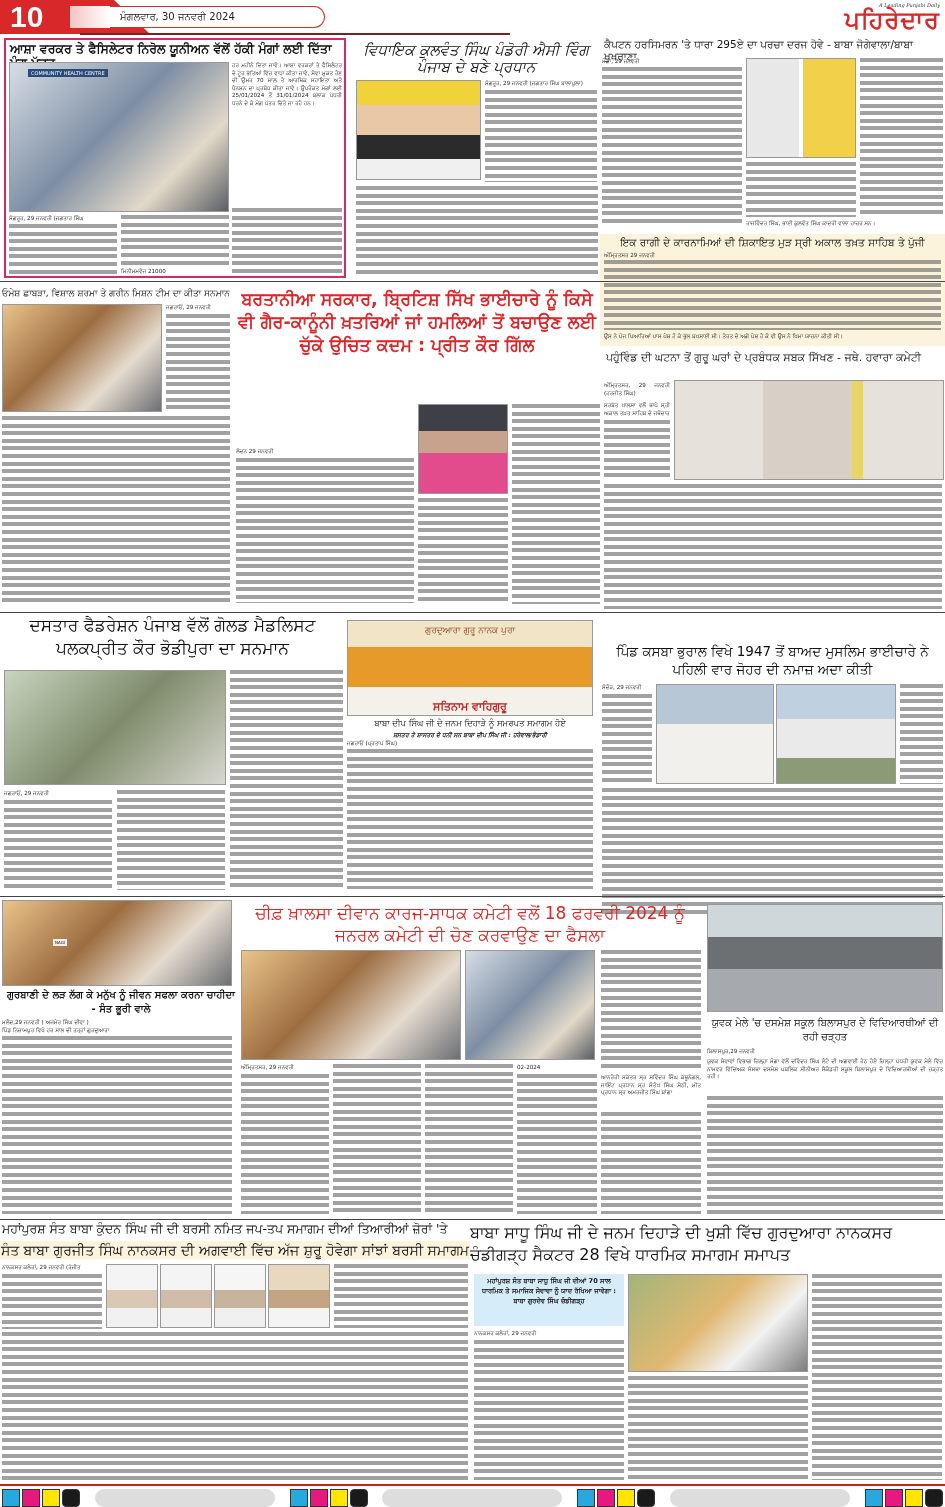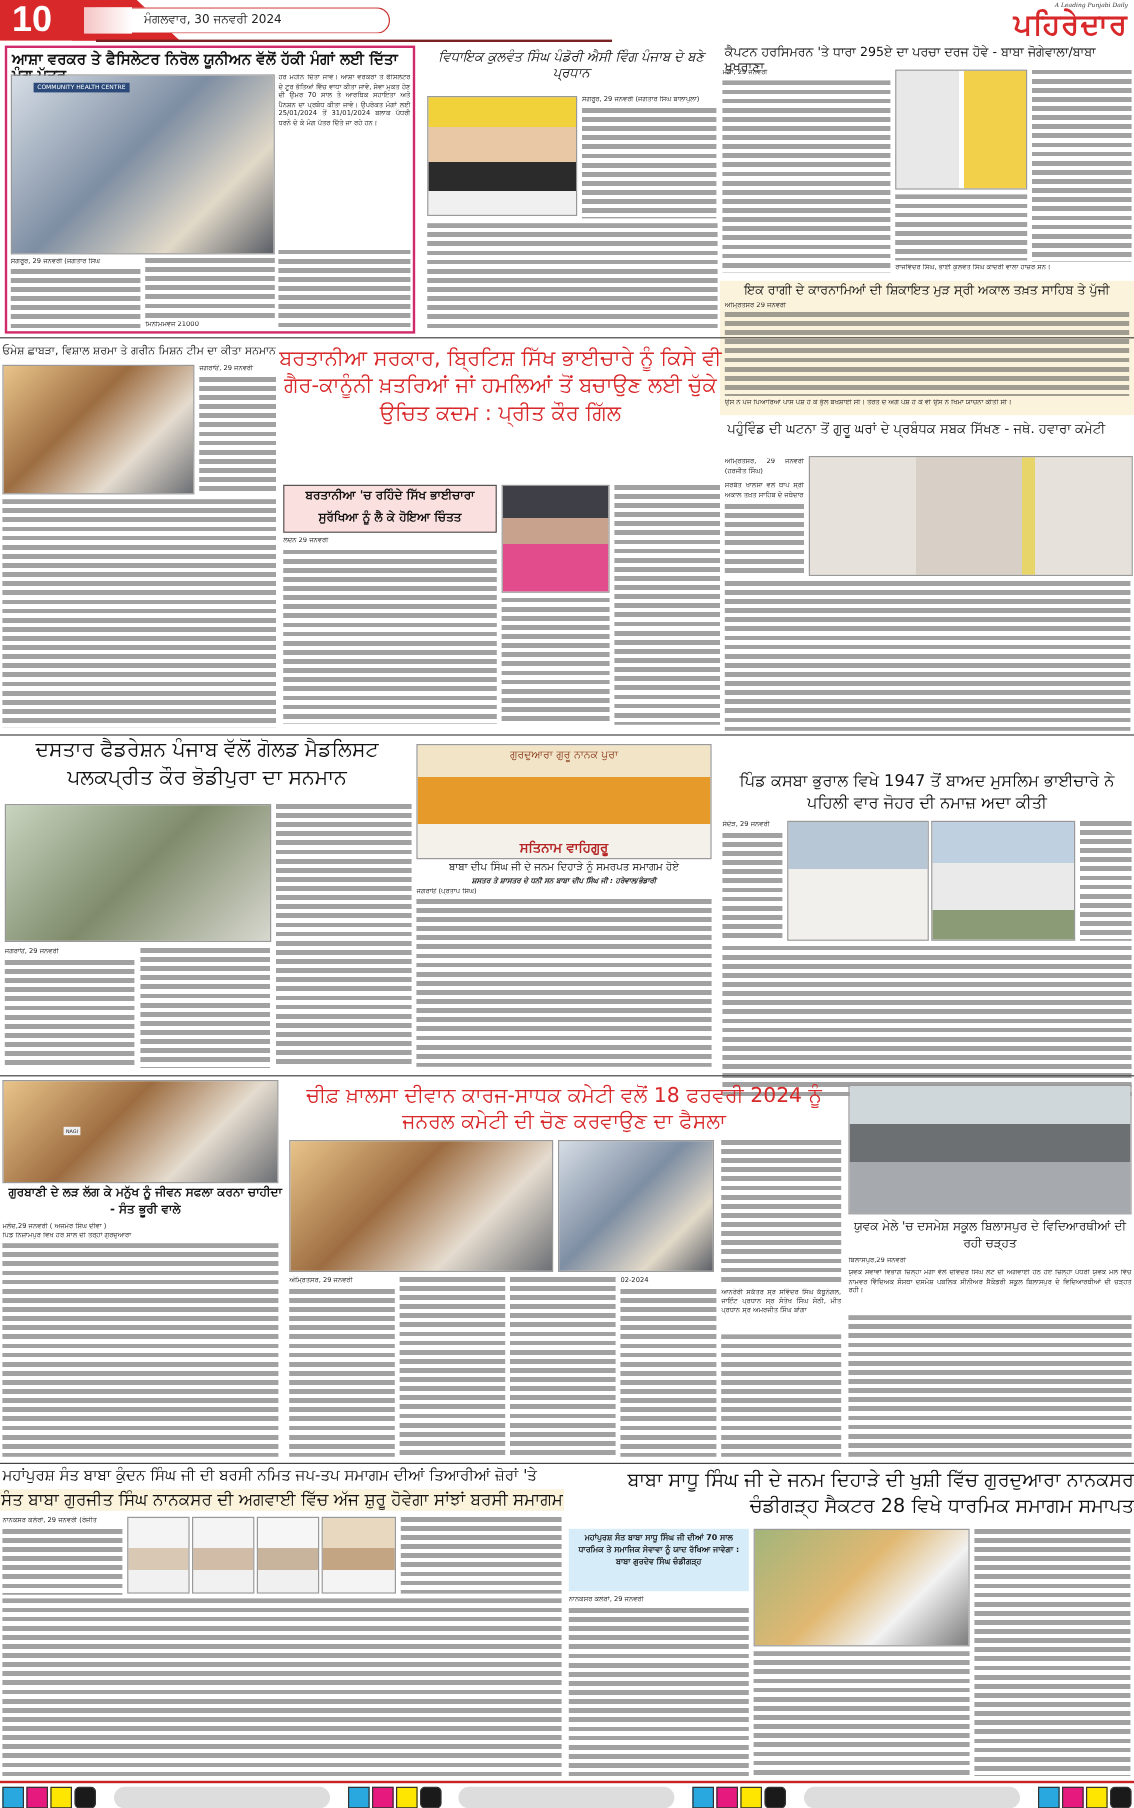--- a/index.html
+++ b/index.html
@@ -55,21 +55,21 @@
   </div>
   <div class="abs txt" style="left:226px;top:22px;width:110px;height:145px;">ਹਰ ਮਹੀਨੇ ਦਿੱਤਾ ਜਾਵੇ। ਆਸ਼ਾ ਵਰਕਰਾਂ ਤੇ ਫੈਸਿਲੇਟਰ ਦੇ ਟੂਰ ਭੱਤਿਆਂ ਵਿੱਚ ਵਾਧਾ ਕੀਤਾ ਜਾਵੇ, ਸੇਵਾ ਮੁਕਤ ਹੋਣ ਦੀ ਉਮਰ 70 ਸਾਲ ਤੇ ਆਰਥਿਕ ਸਹਾਇਤਾ ਅਤੇ ਪੈਨਸ਼ਨ ਦਾ ਪ੍ਰਬੰਧ ਕੀਤਾ ਜਾਵੇ। ਉਪਰੋਕਤ ਮੰਗਾਂ ਲਈ 25/01/2024 ਤੋਂ 31/01/2024 ਬਲਾਕ ਪੱਧਰੀ ਧਰਨੇ ਦੇ ਕੇ ਮੰਗ ਪੱਤਰ ਦਿੱਤੇ ਜਾ ਰਹੇ ਹਨ।</div>
   <div class="abs txt" style="left:3px;top:175px;width:108px;height:62px;">ਸੰਗਰੂਰ, 29 ਜਨਵਰੀ (ਜਗਤਾਰ ਸਿੰਘ</div>
   <div class="abs txt txt-fill" style="left:3px;top:184px;width:108px;height:52px;"></div>
   <div class="abs txt txt-fill" style="left:115px;top:175px;width:108px;height:52px;"></div>
   <div class="abs txt" style="left:115px;top:228px;width:108px;height:8px;">ਮਿਨੀਮਮਵੇਜ 21000</div>
   <div class="abs txt txt-fill" style="left:226px;top:168px;width:110px;height:68px;"></div>
 </div>
 
 <div class="abs" style="left:352px;top:38px;width:248px;height:240px;">
-  <div class="head" style="text-align:center;font-style:italic;font-size:11px;font-weight:normal;margin-top:4px;">ਵਿਧਾਇਕ ਕੁਲਵੰਤ ਸਿੰਘ ਪੰਡੋਰੀ ਐਸੀ ਵਿੰਗ ਪੰਜਾਬ ਦੇ ਬਣੇ ਪ੍ਰਧਾਨ</div>
+  <div class="head" style="text-align:center;font-style:italic;font-size:15px;font-weight:normal;margin-top:4px;">ਵਿਧਾਇਕ ਕੁਲਵੰਤ ਸਿੰਘ ਪੰਡੋਰੀ ਐਸੀ ਵਿੰਗ ਪੰਜਾਬ ਦੇ ਬਣੇ ਪ੍ਰਧਾਨ</div>
   <div class="abs photo warm" style="left:4px;top:42px;width:125px;height:100px;background:linear-gradient(180deg,#f2d23a 0 25%,#e9c8a6 25% 55%,#2b2b2b 55% 80%,#f0f0f0 80%);"></div>
   <div class="abs txt" style="left:133px;top:42px;width:112px;height:8px;">ਸੰਗਰੂਰ, 29 ਜਨਵਰੀ (ਜਗਤਾਰ ਸਿੰਘ ਬਾਲਾਪੁਲਾ)</div>
   <div class="abs txt txt-fill" style="left:133px;top:52px;width:112px;height:92px;"></div>
   <div class="abs txt txt-fill" style="left:4px;top:148px;width:242px;height:88px;"></div>
 </div>
 
 <div class="abs" style="left:600px;top:38px;width:345px;height:195px;">
   <div class="head" style="font-size:10.5px;font-weight:normal;margin-left:4px;">ਕੈਪਟਨ ਹਰਸਿਮਰਨ 'ਤੇ ਧਾਰਾ 295ਏ ਦਾ ਪਰਚਾ ਦਰਜ ਹੋਵੇ - ਬਾਬਾ ਜੋਗੇਵਾਲਾ/ਬਾਬਾ ਖੁਖਰਾਣਾ</div>
   <div class="abs txt" style="left:2px;top:20px;width:140px;height:8px;">ਮੋਗਾ, 29 ਜਨਵਰੀ</div>
   <div class="abs txt txt-fill" style="left:2px;top:29px;width:140px;height:160px;"></div>
@@ -90,22 +90,21 @@
 
 <div class="abs" style="left:0;top:288px;width:232px;height:320px;">
   <div class="head" style="font-size:9px;font-weight:normal;padding-left:2px;">ਓਮੇਸ਼ ਛਾਬੜਾ, ਵਿਸ਼ਾਲ ਸ਼ਰਮਾ ਤੇ ਗਰੀਨ ਮਿਸ਼ਨ ਟੀਮ ਦਾ ਕੀਤਾ ਸਨਮਾਨ</div>
   <div class="abs photo warm" style="left:2px;top:16px;width:160px;height:108px;"></div>
   <div class="abs txt" style="left:166px;top:16px;width:64px;height:8px;">ਜਗਰਾਓਂ, 29 ਜਨਵਰੀ</div>
   <div class="abs txt txt-fill" style="left:166px;top:26px;width:64px;height:98px;"></div>
   <div class="abs txt txt-fill" style="left:2px;top:128px;width:228px;height:190px;"></div>
 </div>
 
 <div class="abs" style="left:232px;top:288px;width:370px;height:320px;">
-  <div class="head red" style="font-size:17.5px;text-align:center;font-weight:normal;line-height:23px;">ਬਰਤਾਨੀਆ ਸਰਕਾਰ, ਬ੍ਰਿਟਿਸ਼ ਸਿੱਖ ਭਾਈਚਾਰੇ ਨੂੰ ਕਿਸੇ ਵੀ ਗੈਰ-ਕਾਨੂੰਨੀ ਖ਼ਤਰਿਆਂ ਜਾਂ ਹਮਲਿਆਂ ਤੋਂ ਬਚਾਉਣ ਲਈ ਚੁੱਕੇ ਉਚਿਤ ਕਦਮ : ਪ੍ਰੀਤ ਕੌਰ ਗਿੱਲ</div>
-  <div class="abs pink-bg" style="left:4px;top:116px;width:178px;height:40px;border:1px solid #555;font-size:10px;font-weight:bold;text-align:center;line-height:18px;">ਬਰਤਾਨੀਆ 'ਚ ਰਹਿੰਦੇ ਸਿੱਖ ਭਾਈਚਾਰਾ ਸੁਰੱਖਿਆ ਨੂੰ ਲੈ ਕੇ ਹੋਇਆ ਚਿੰਤਤ</div>
+  <div class="head red" style="font-size:17.5px;text-align:center;font-weight:bold;line-height:23px;">ਬਰਤਾਨੀਆ ਸਰਕਾਰ, ਬ੍ਰਿਟਿਸ਼ ਸਿੱਖ ਭਾਈਚਾਰੇ ਨੂੰ ਕਿਸੇ ਵੀ ਗੈਰ-ਕਾਨੂੰਨੀ ਖ਼ਤਰਿਆਂ ਜਾਂ ਹਮਲਿਆਂ ਤੋਂ ਬਚਾਉਣ ਲਈ ਚੁੱਕੇ ਉਚਿਤ ਕਦਮ : ਪ੍ਰੀਤ ਕੌਰ ਗਿੱਲ</div>
   <div class="abs txt" style="left:4px;top:160px;width:100px;height:8px;">ਲੰਦਨ 29 ਜਨਵਰੀ</div>
   <div class="abs txt txt-fill" style="left:4px;top:170px;width:178px;height:145px;"></div>
   <div class="abs photo cool" style="left:186px;top:116px;width:90px;height:90px;background:linear-gradient(180deg,#3e3f47 0 30%,#c8a28d 30% 55%,#e34c8c 55% 100%);"></div>
   <div class="abs txt txt-fill" style="left:280px;top:116px;width:88px;height:200px;"></div>
   <div class="abs txt txt-fill" style="left:186px;top:210px;width:90px;height:105px;"></div>
 </div>
 
 <div class="abs" style="left:600px;top:352px;width:345px;height:260px;">
   <div class="head" style="font-size:11px;font-weight:normal;padding-left:6px;">ਪਹੁੰਵਿੰਡ ਦੀ ਘਟਨਾ ਤੋਂ ਗੁਰੂ ਘਰਾਂ ਦੇ ਪ੍ਰਬੰਧਕ ਸਬਕ ਸਿੱਖਣ - ਜਥੇ. ਹਵਾਰਾ ਕਮੇਟੀ</div>
   <div class="abs txt" style="left:4px;top:30px;width:66px;height:20px;">ਅੰਮ੍ਰਿਤਸਰ, 29 ਜਨਵਰੀ (ਹਰਜੀਤ ਸਿੰਘ)</div>
@@ -191,21 +190,21 @@
   <div class="abs txt txt-fill" style="left:2px;top:52px;width:100px;height:55px;"></div>
   <div class="abs photo" style="left:106px;top:42px;width:52px;height:64px;background:linear-gradient(180deg,#f4f4f4 0 40%,#d9c8b4 40% 70%,#f1f1f1 70%);"></div>
   <div class="abs photo" style="left:160px;top:42px;width:52px;height:64px;background:linear-gradient(180deg,#f4f4f4 0 40%,#d0bca7 40% 70%,#f1f1f1 70%);"></div>
   <div class="abs photo" style="left:214px;top:42px;width:52px;height:64px;background:linear-gradient(180deg,#f6f6f6 0 40%,#c8b39c 40% 70%,#f0f0f0 70%);"></div>
   <div class="abs photo" style="left:268px;top:42px;width:62px;height:64px;background:linear-gradient(180deg,#e8d8c0 0 40%,#c3a584 40% 70%,#f4f4f4 70%);"></div>
   <div class="abs txt txt-fill" style="left:334px;top:42px;width:134px;height:64px;"></div>
   <div class="abs txt txt-fill" style="left:2px;top:110px;width:466px;height:148px;"></div>
 </div>
 
 <div class="abs" style="left:470px;top:1222px;width:475px;height:260px;">
-  <div class="head" style="font-size:16px;font-weight:normal;text-align:right;line-height:22px;">ਬਾਬਾ ਸਾਧੂ ਸਿੰਘ ਜੀ ਦੇ ਜਨਮ ਦਿਹਾੜੇ ਦੀ ਖੁਸ਼ੀ ਵਿੱਚ ਗੁਰਦੁਆਰਾ ਨਾਨਕਸਰ ਚੰਡੀਗੜ੍ਹ ਸੈਕਟਰ 28 ਵਿਖੇ ਧਾਰਮਿਕ ਸਮਾਗਮ ਸਮਾਪਤ</div>
+  <div class="head" style="font-size:16px;font-weight:normal;text-align:left;line-height:22px;">ਬਾਬਾ ਸਾਧੂ ਸਿੰਘ ਜੀ ਦੇ ਜਨਮ ਦਿਹਾੜੇ ਦੀ ਖੁਸ਼ੀ ਵਿੱਚ ਗੁਰਦੁਆਰਾ ਨਾਨਕਸਰ ਚੰਡੀਗੜ੍ਹ ਸੈਕਟਰ 28 ਵਿਖੇ ਧਾਰਮਿਕ ਸਮਾਗਮ ਸਮਾਪਤ</div>
   <div class="abs blue-bg" style="left:4px;top:52px;width:150px;height:52px;font-size:6.6px;font-weight:bold;text-align:center;line-height:10px;padding:2px;">ਮਹਾਂਪੁਰਸ਼ ਸੰਤ ਬਾਬਾ ਸਾਧੂ ਸਿੰਘ ਜੀ ਦੀਆਂ 70 ਸਾਲ ਧਾਰਮਿਕ ਤੇ ਸਮਾਜਿਕ ਸੇਵਾਵਾ ਨੂੰ ਯਾਦ ਰੱਖਿਆ ਜਾਵੇਗਾ : ਬਾਬਾ ਗੁਰਦੇਵ ਸਿੰਘ ਚੰਡੀਗੜ੍ਹ</div>
   <div class="abs txt" style="left:4px;top:108px;width:150px;height:8px;">ਨਾਨਕਸਰ ਕਲੇਰਾਂ, 29 ਜਨਵਰੀ</div>
   <div class="abs txt txt-fill" style="left:4px;top:118px;width:150px;height:140px;"></div>
   <div class="abs photo warm" style="left:158px;top:52px;width:180px;height:98px;background:linear-gradient(135deg,#a3b57a,#e0b872 45%,#f2f2f2 70%,#7d7d7d);"></div>
   <div class="abs txt txt-fill" style="left:342px;top:52px;width:130px;height:206px;"></div>
   <div class="abs txt txt-fill" style="left:158px;top:154px;width:180px;height:104px;"></div>
 </div>
 
 <div class="abs footer-bar"></div>
 <div class="abs" style="left:0;top:1488px;width:945px;height:19px;display:flex;align-items:center;justify-content:space-between;padding:0 2px;">

